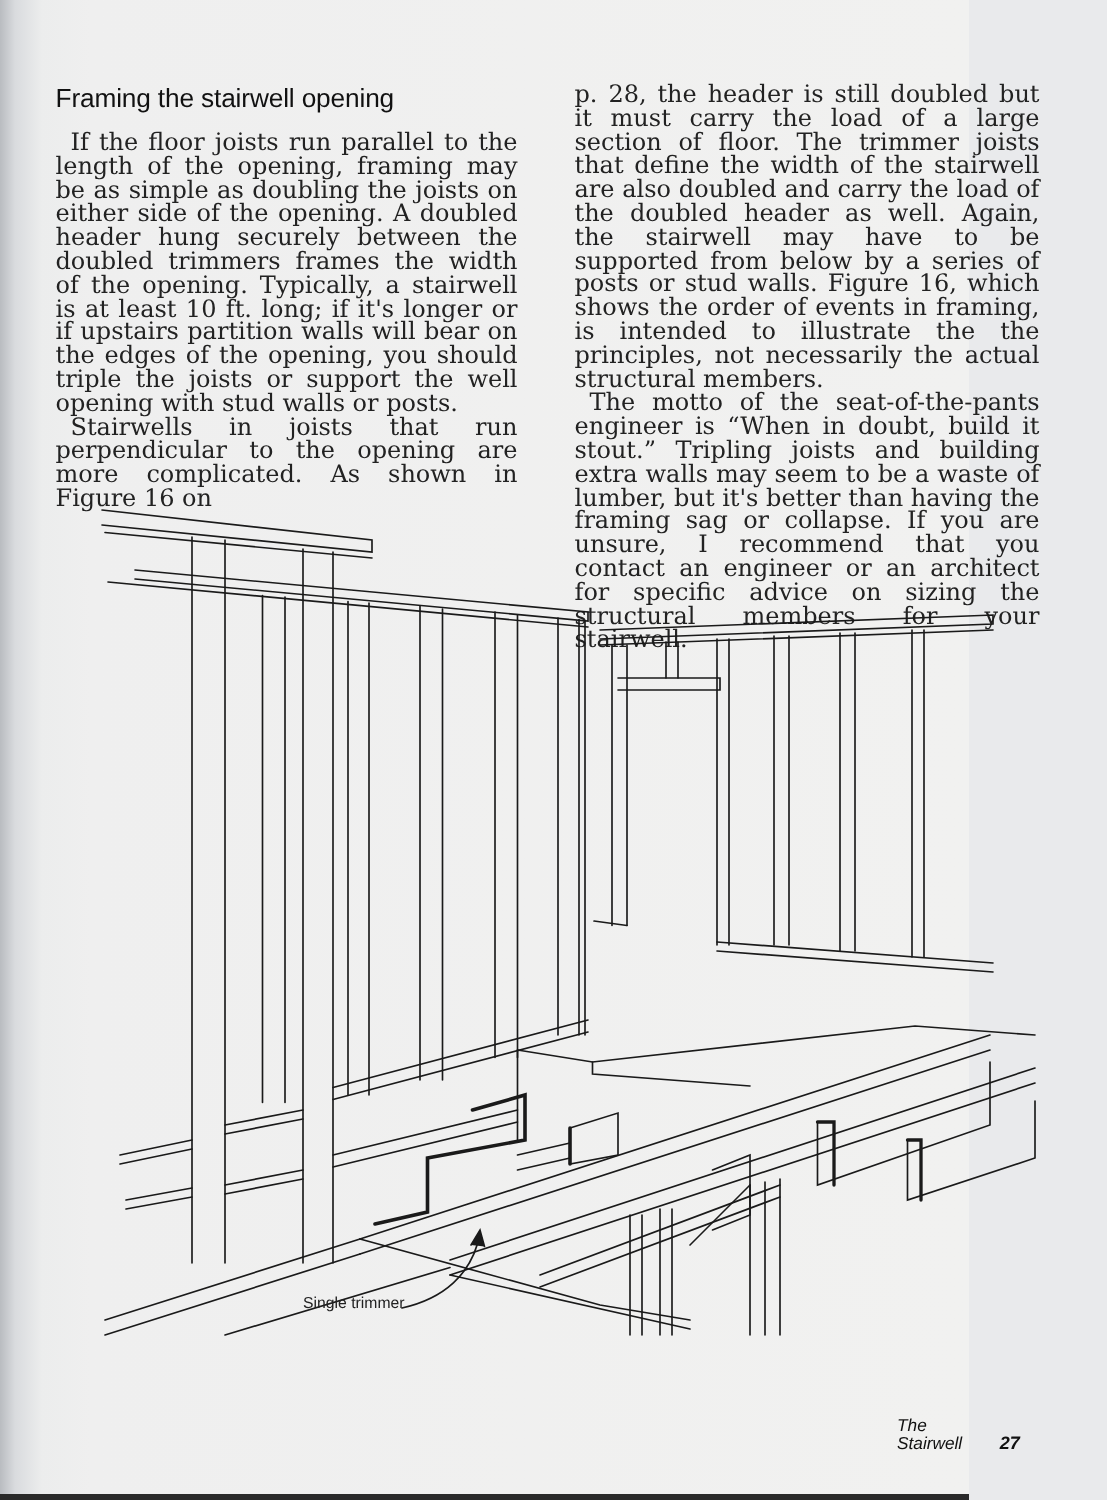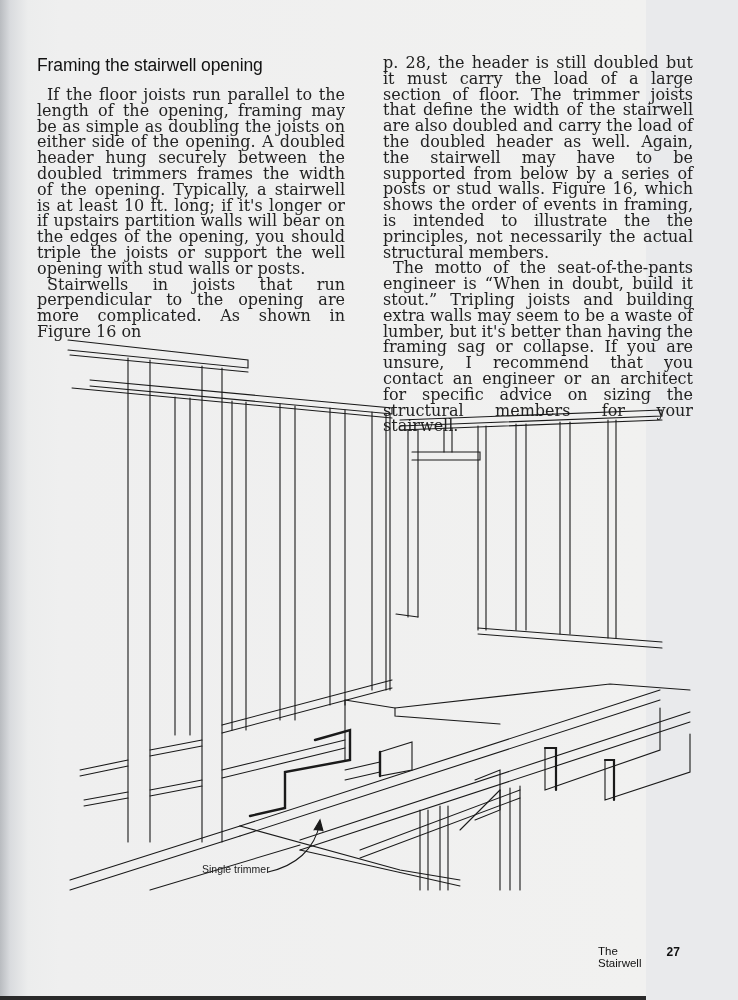--- a/index.html
+++ b/index.html
@@ -31,21 +31,21 @@
   .col p.indent { text-indent: 10px; }
   .figure { position: absolute; left: 0; top: 320px; width: 738px; height: 580px; }
   .figure svg { width: 738px; height: 580px; display: block; }
   .callout {
     position: absolute; left: 190px; top: 863px;
     font-family: Liberation Sans, sans-serif; font-size: 10.5px; color: #222; margin-left: 12px;
   }
   .footer {
     position: absolute; top: 945px; left: 598px;
     font-family: "Liberation Sans", sans-serif; font-size: 11.5px; color: #111;
-    display: flex; gap: 25px; align-items: flex-start;
+    display: flex; gap: 25px; align-items: flex-end; font-style: italic;
   }
   .footer .num { font-weight: bold; font-size: 12px; }
 </style>
 </head>
 <body>
 
 <div class="page">
 
   <h2 class="heading">Framing the stairwell opening</h2>
 

